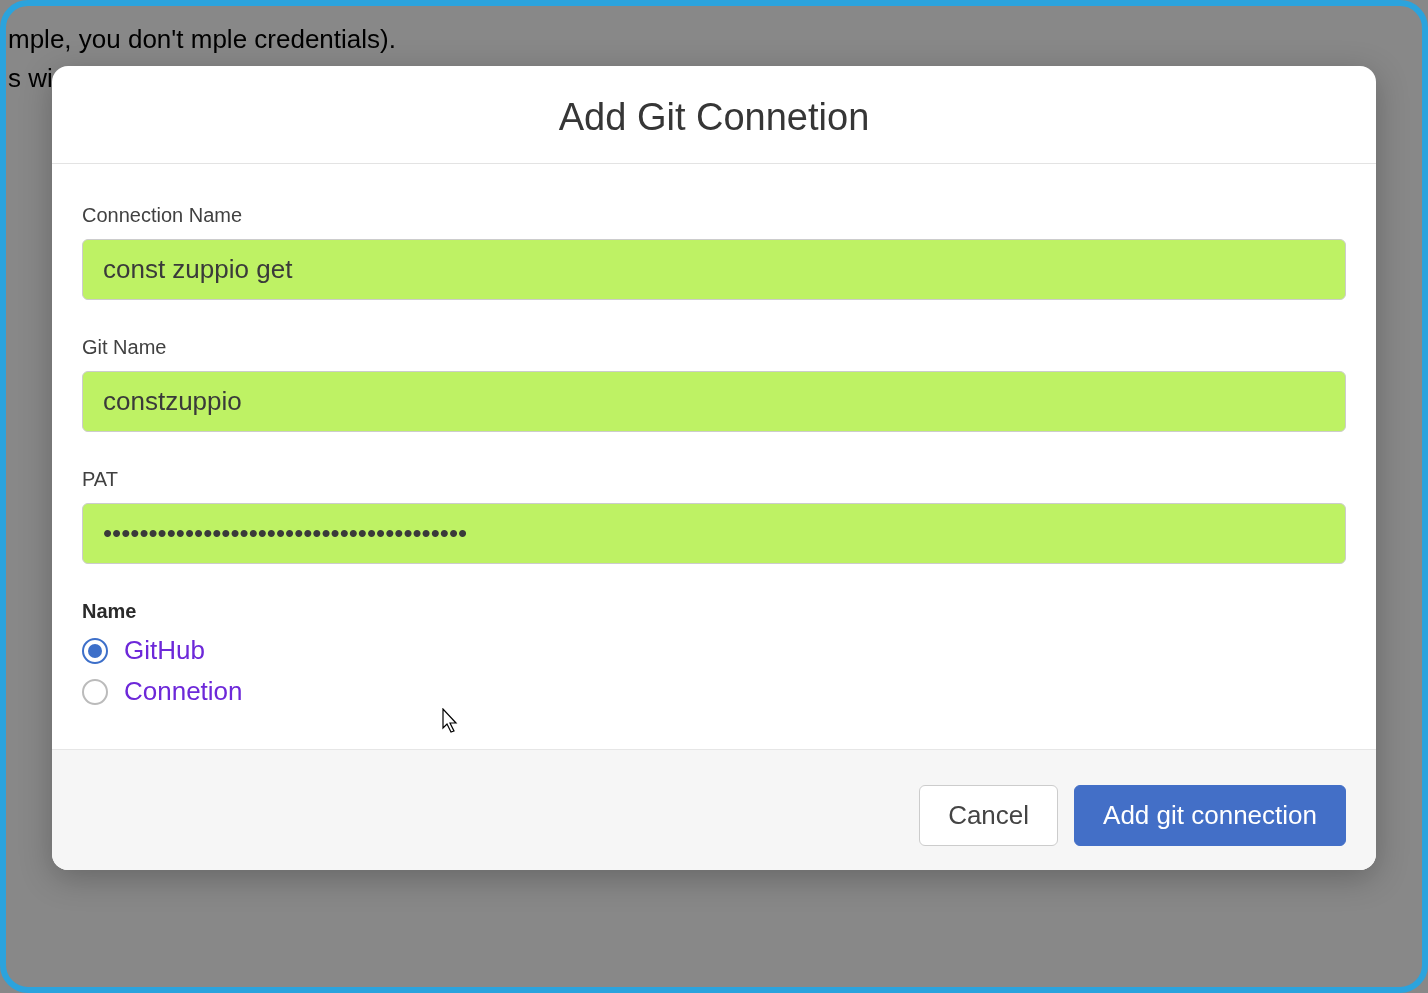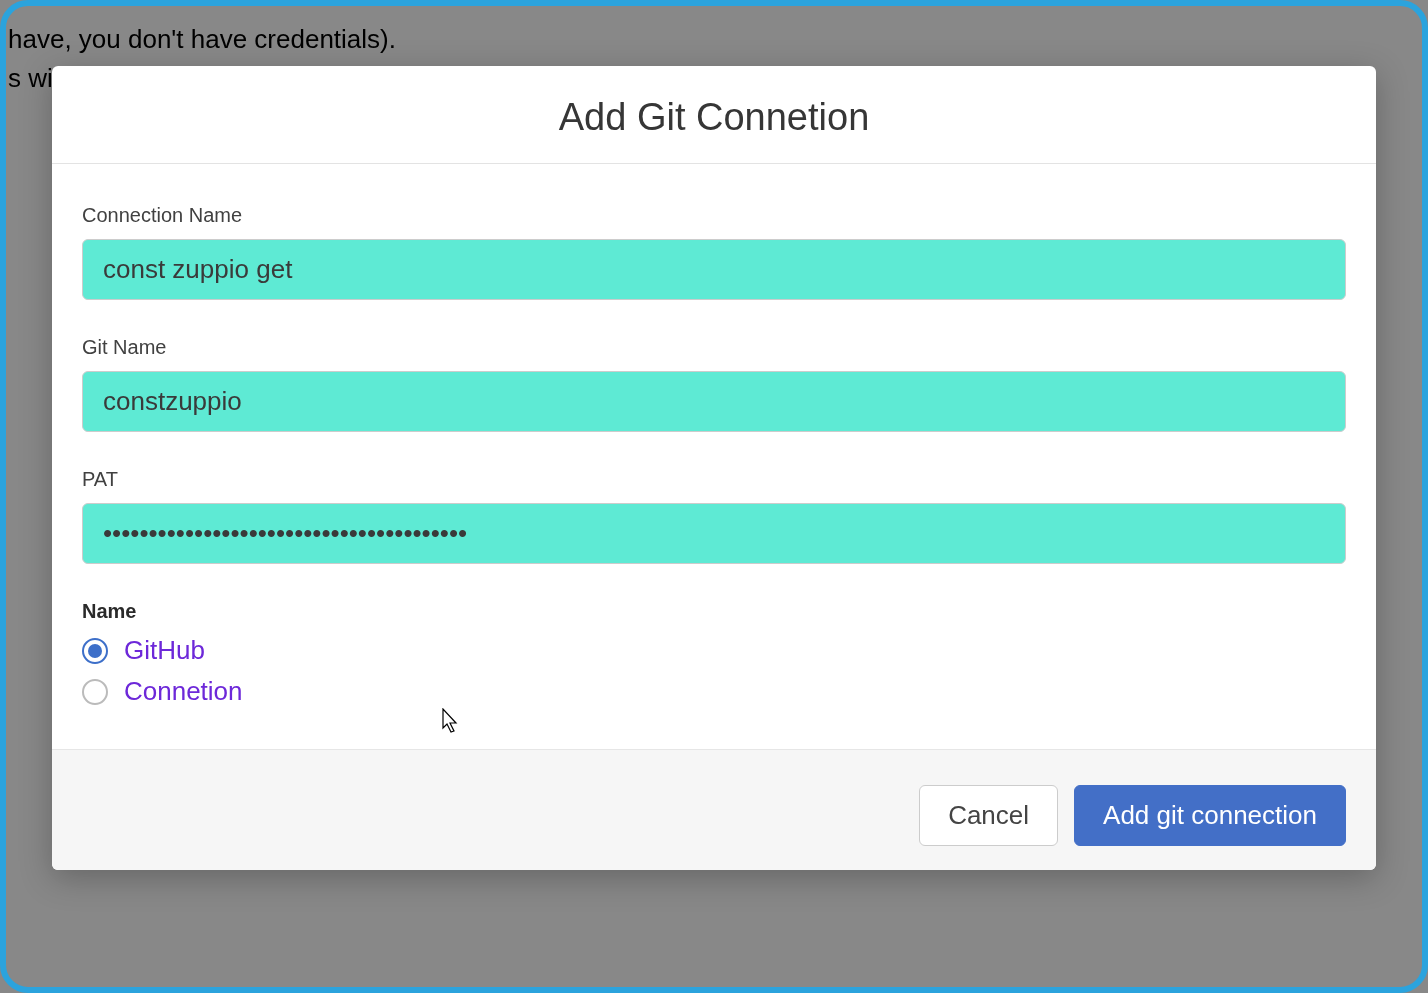--- a/index.html
+++ b/index.html
@@ -31,21 +31,21 @@
     }
     .background-text .line2 {
       padding-left: 2px;
     }
     .modal {
       position: absolute;
       top: 60px;
       left: 46px;
       right: 46px;
       background: #fff;
-      border-radius: 6px;
+      border-radius: 16px;
       box-shadow: 0 8px 32px rgba(0,0,0,0.25);
       overflow: hidden;
     }
     .modal-header {
       padding: 30px 30px 24px;
       text-align: center;
       border-bottom: 1px solid #e3e3e3;
     }
     .modal-title {
       font-size: 38px;
@@ -72,21 +72,21 @@
       font-weight: 700;
       color: #2a2a2a;
     }
     .form-input {
       width: 100%;
       padding: 14px 20px;
       font-size: 26px;
       border: 1px solid #ccc;
       border-radius: 6px;
       color: #3a3a3a;
-      background: #5eead4;
+      background: #bef264;
       font-family: inherit;
     }
     .radio-group {
       margin-top: 10px;
     }
     .radio-option {
       display: flex;
       align-items: center;
       margin-bottom: 10px;
       cursor: pointer;
@@ -148,21 +148,21 @@
       left: 436px;
       width: 18px;
       height: 26px;
       pointer-events: none;
     }
   </style>
 </head>
 <body>
 
 <div class="background-text">
-  <div class="line1">have, you don't have credentials).</div>
+  <div class="line1">mple, you don't mple credentials).</div>
   <div class="line2">s wi</div>
 </div>
 
 <div class="modal">
   <div class="modal-header">
     <h1 class="modal-title">Add Git Connetion</h1>
   </div>
   <div class="modal-body">
     <div class="form-group">
       <label class="form-label">Connection Name</label>

